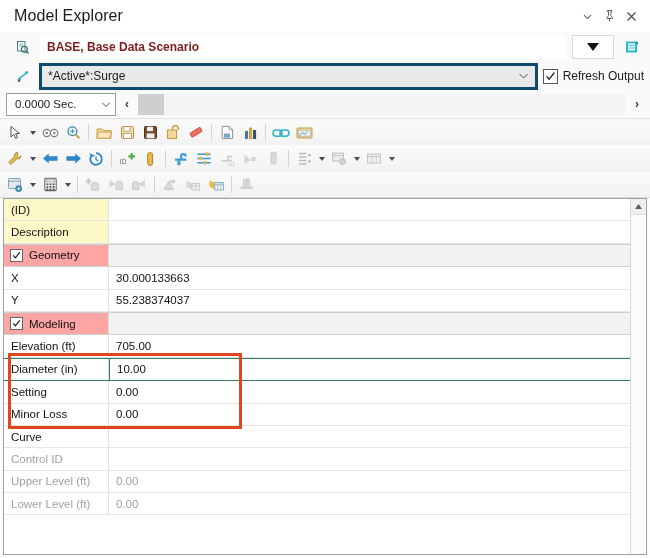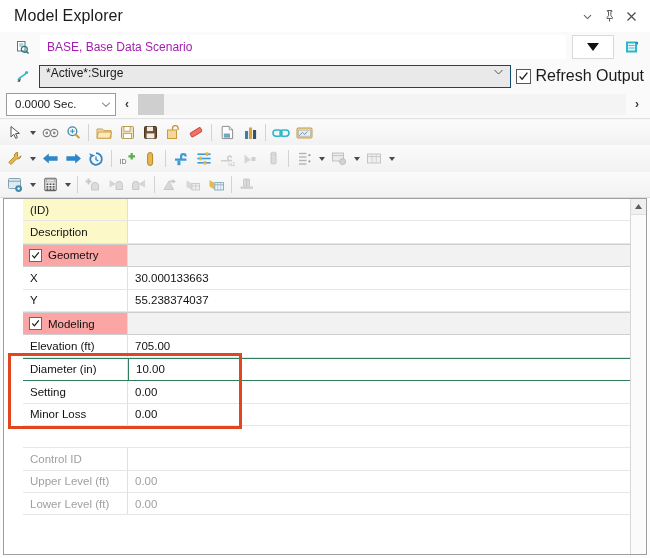--- a/index.html
+++ b/index.html
@@ -14,32 +14,32 @@
 
   
   .titlebar{height:32px;flex:0 0 32px;display:flex;align-items:center;background:#ffffff;padding:0 8px 0 14px;}
   .titlebar .title{font-size:16px;color:#1b1b1b;letter-spacing:.1px;flex:1;}
   .tb-btn{width:22px;height:22px;display:flex;align-items:center;justify-content:center;color:#5d5d5d;font-size:13px;cursor:default;}
   .tb-btn svg{display:block;}
 
   
   .scenario-row{height:30px;flex:0 0 30px;display:flex;align-items:center;background:#fafafa;padding:0 6px 0 10px;gap:6px;}
   .ico-slot{width:24px;height:22px;display:flex;align-items:center;justify-content:center;flex:0 0 24px;}
-  .scen-input{flex:1;height:22px;background:#ffffff;border:1px solid #ffffff;display:flex;align-items:center;padding:0 6px;font-size:12px;color:#a21caf;}
+  .scen-input{flex:1;height:22px;background:#ffffff;border:1px solid #ffffff;display:flex;align-items:center;padding:0 6px;font-size:12px;color:#7f1d1d;font-weight:bold;}
   .drop-btn{width:40px;height:22px;background:#ffffff;border:1px solid #d9d9d9;display:flex;align-items:center;justify-content:center;flex:0 0 40px;}
   .tri-down{width:0;height:0;border-left:6px solid transparent;border-right:6px solid transparent;border-top:8px solid #111;}
 
   
   .active-row{height:28px;flex:0 0 28px;display:flex;align-items:center;background:#fafafa;padding:0 4px 0 10px;gap:5px;}
-  .active-input{flex:1;height:21px;background:#e9e9e9;border:1px solid #0c4a6e;display:flex;align-items:flex-start;padding:0 6px;font-size:12px;color:#1b1b1b;position:relative;}
+  .active-input{flex:1;height:21px;background:#e9e9e9;border:3px solid #0c4a6e;display:flex;align-items:center;padding:0 6px;font-size:12px;color:#1b1b1b;position:relative;}
   .active-input .chev{position:absolute;right:6px;color:#555;font-size:11px;}
   .chk-wrap{display:flex;align-items:center;gap:5px;flex:0 0 auto;padding-right:2px;}
   .chkbox{width:13px;height:13px;border:1px solid #575757;background:#fff;display:flex;align-items:center;justify-content:center;}
   .chkbox svg{display:block;}
-  .chk-label{font-size:16px;color:#1b1b1b;}
+  .chk-label{font-size:12px;color:#1b1b1b;}
 
   
   .time-row{height:28px;flex:0 0 28px;display:flex;align-items:center;background:#fafafa;padding:0 6px 0 6px;gap:4px;border-bottom:1px solid #e2e2e2;}
   .time-combo{width:92px;height:21px;background:#fff;border:1px solid #9a9a9a;display:flex;align-items:center;padding:0 8px;font-size:11.5px;position:relative;}
   .time-combo .chev{position:absolute;right:4px;color:#444;font-size:10px;}
   .arrow-left,.arrow-right{width:14px;display:flex;align-items:center;justify-content:center;color:#3a3a3a;font-size:12px;font-weight:bold;}
   .track{flex:1;height:21px;background:#f4f4f4;position:relative;}
   .thumb{position:absolute;left:0;top:0;width:26px;height:21px;background:#cfcfcf;}
 
   
@@ -51,21 +51,21 @@
   .tsep{width:1px;height:17px;background:#d3d3d3;margin:0 3px;}
   .caret{width:0;height:0;border-left:3.5px solid transparent;border-right:3.5px solid transparent;border-top:4px solid #4a4a4a;}
   .caretbox{width:11px;height:21px;display:flex;align-items:center;justify-content:center;}
 
   
   .elem-combo{height:20px;flex:0 0 20px;margin:3px 4px 2px 4px;background:#fff;border:1px solid #b8b8b8;display:flex;align-items:center;padding:0 6px;font-size:12px;position:relative;}
   .elem-combo .chev{position:absolute;right:6px;color:#444;font-size:11px;}
 
   
   .gridwrap{flex:1;margin:0 3px 3px 3px;border:1px solid #9e9e9e;background:#fff;display:flex;overflow:hidden;position:relative;}
-  .grid{flex:1;display:flex;flex-direction:column;overflow:hidden;margin-left:19px;}
+  .grid{flex:1;display:flex;flex-direction:column;overflow:hidden;}
   .grow{height:21.4px;display:flex;align-items:stretch;border-bottom:1px solid #e6e6e6;flex:0 0 auto;}
   .glabel{width:105px;flex:0 0 105px;display:flex;align-items:center;padding-left:7px;border-right:1px solid #e0e0e0;font-size:11.5px;color:#111;box-sizing:border-box;}
   .gvalue{flex:1;display:flex;align-items:center;padding-left:7px;font-size:11.5px;color:#111;box-sizing:border-box;}
   .grow.idrow .glabel{background:#fdf8c8;}
   .grow.catrow{background:#f2f2f2;border-bottom:1px solid #cfcfcf;border-top:1px solid #cfcfcf;}
   .grow.catrow .glabel{background:#fca5a5;border-right:1px solid #dcdcdc;display:flex;align-items:center;gap:6px;padding-left:6px;font-size:11.5px;}
   .grow.catrow .gvalue{background:#f2f2f2;}
   .catchk{width:11px;height:11px;border:1px solid #666;background:#fff;display:flex;align-items:center;justify-content:center;flex:0 0 11px;}
   .grow.dim .glabel,.grow.dim .gvalue{color:#a0a0a0;}
   .grow.selected{border-top:1px solid #2e7d5b;border-bottom:1px solid #2e7d5b;}
@@ -521,20 +521,21 @@
         <div class="glabel">Setting</div>
         <div class="gvalue">0.00</div>
       </div>
 
       <div class="grow">
         <div class="glabel">Minor Loss</div>
         <div class="gvalue">0.00</div>
       </div>
 
       <div class="grow">
+        <div class="glabel">Curve</div>
         <div class="gvalue"></div>
       </div>
 
       <div class="grow dim">
         <div class="glabel">Control ID</div>
         <div class="gvalue"></div>
       </div>
 
       <div class="grow dim">
         <div class="glabel">Upper Level (ft)</div>

